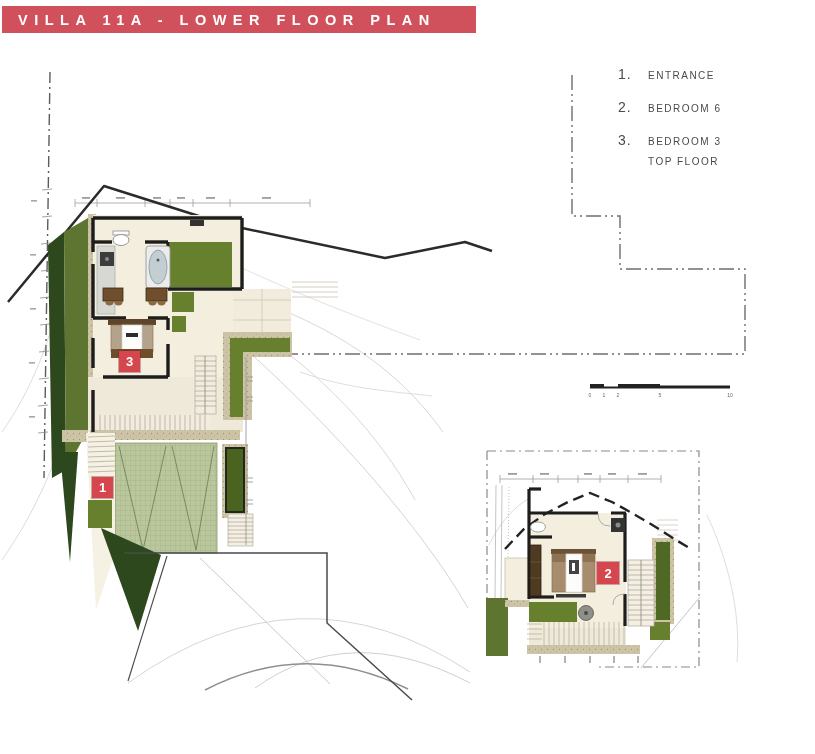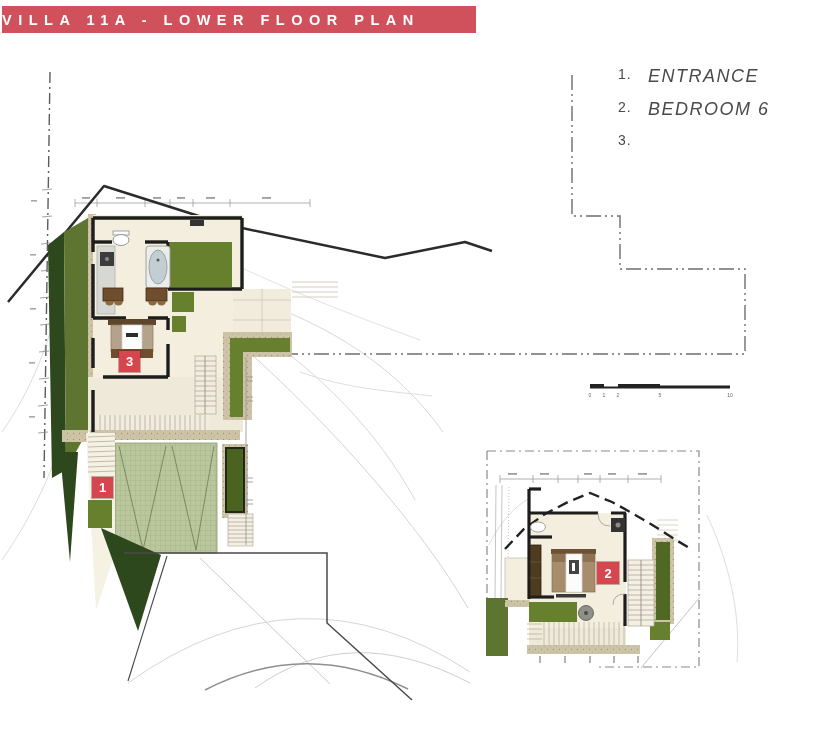--- a/index.html
+++ b/index.html
@@ -4,27 +4,27 @@
 <style>
   html,body{margin:0;padding:0;background:#ffffff;}
   #page{position:relative;width:815px;height:754px;background:#ffffff;overflow:hidden;
         font-family:"Liberation Sans",sans-serif;}
   #plan-svg{position:absolute;left:0;top:0;width:815px;height:754px;}
 
   
   .banner{position:absolute;left:2px;top:6px;width:474px;height:27px;background:#d0515b;
           display:flex;align-items:center;}
   .banner-text{color:#ffffff;font-weight:bold;font-size:14.5px;letter-spacing:6.5px;
-               white-space:nowrap;}
+               padding-left:16px;white-space:nowrap;}
 
   
   .legend{position:absolute;left:618px;top:66px;color:#4a4a4a;}
   .legend-row{display:flex;margin-bottom:13px;}
   .legend-num{width:30px;font-size:14px;letter-spacing:1px;}
-  .legend-label{font-size:18px;letter-spacing:1.5px;line-height:20px;font-style:italic;}
+  .legend-label{font-size:10px;letter-spacing:1.5px;line-height:20px;}
 
   
   .marker{position:absolute;width:21px;height:21px;background:#d5464e;
           color:#ffffff;font-weight:bold;font-size:13px;display:flex;
           align-items:center;justify-content:center;box-shadow:0 0 0 1px rgba(120,30,35,.35);}
   #marker-3{left:119px;top:351px;}
   #marker-1{left:92px;top:477px;}
   #marker-2{left:597px;top:562px;width:22px;height:22px;}
 </style>
 </head>
@@ -447,20 +447,24 @@
   </div>
   <div class="legend-row">
     <span class="legend-num">2.</span>
     <span class="legend-label">
       <div>BEDROOM 6</div>
       <div></div>
     </span>
   </div>
   <div class="legend-row">
     <span class="legend-num">3.</span>
+    <span class="legend-label">
+      <div>BEDROOM 3</div>
+      <div>TOP FLOOR</div>
+    </span>
   </div>
 </div>
 
 <div class="marker" id="marker-3">3</div>
 <div class="marker" id="marker-1">1</div>
 <div class="marker" id="marker-2">2</div>
 
 </div>
 
 </body></html>

